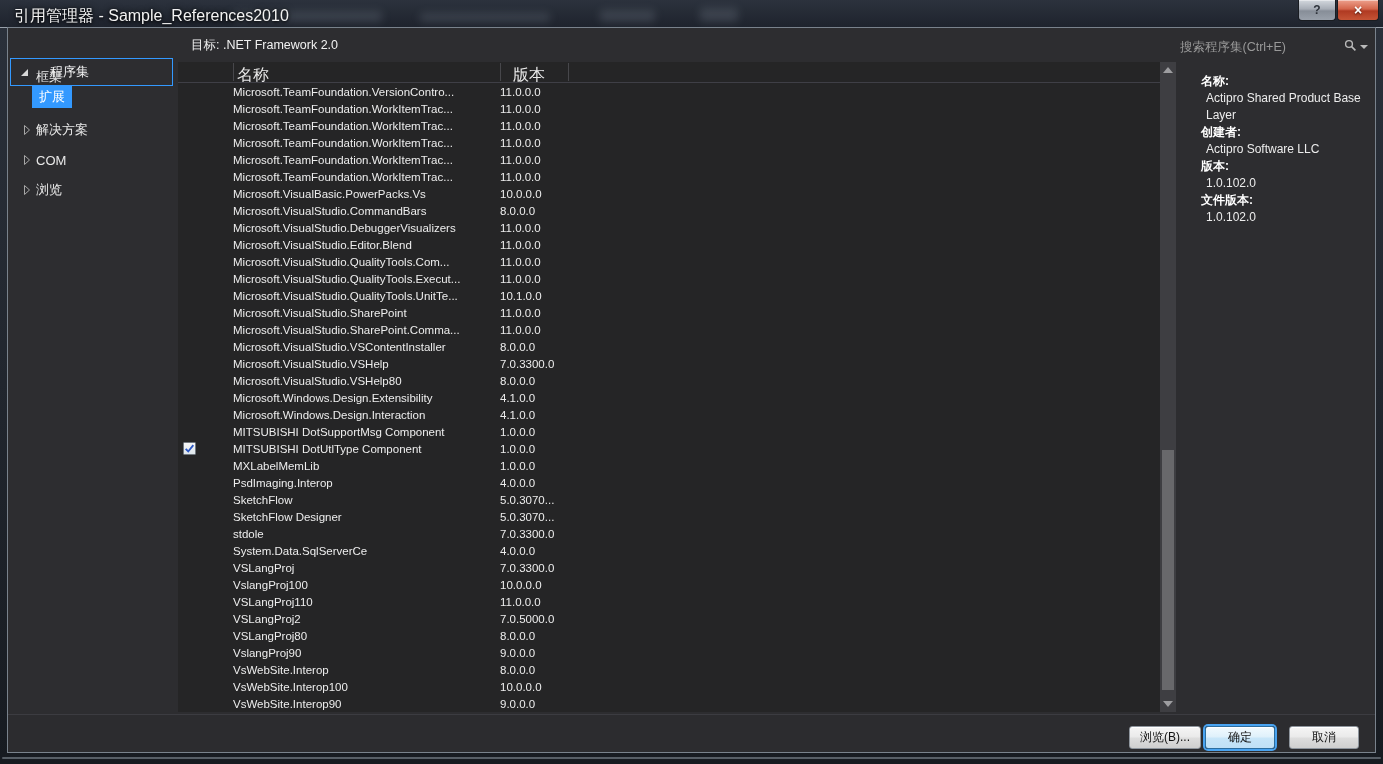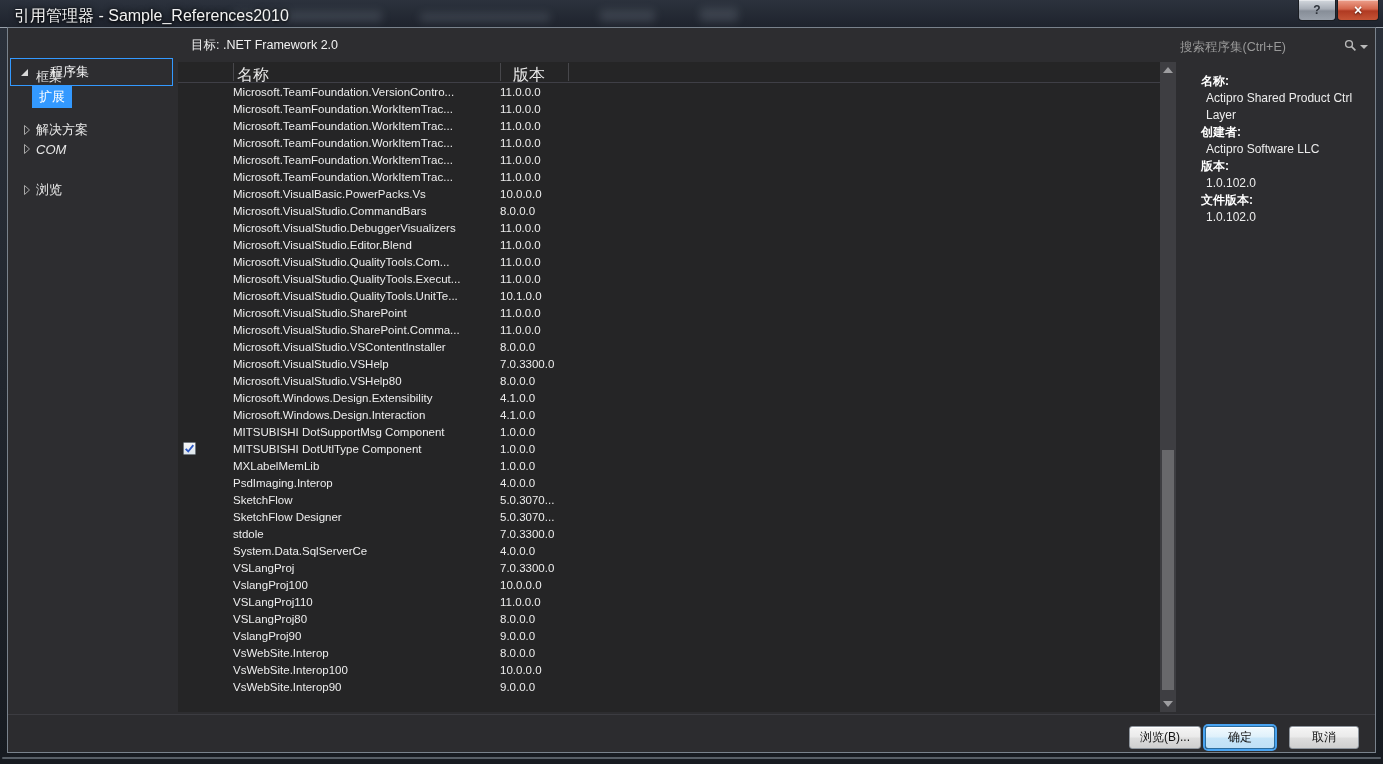--- a/index.html
+++ b/index.html
@@ -52,21 +52,21 @@
     border:1px solid #3399ff; display:flex; align-items:center; gap:22px;
     padding-left:10px; font-size:13px; color:#f1f1f1; cursor:default;margin-top:28px;
   }
   .tri-open { width:0; height:0; border-left:7px solid transparent; border-bottom:7px solid #d9d9d9; }
   .tree-item { position:absolute; left:0; height:18px; display:flex; align-items:center; font-size:13px; color:#e8e8e8; cursor:default; }
   .tree-item .exp { width:18px; display:flex; justify-content:center; margin-left:10px; }
   .t-frame  { top:40px;  padding-left:28px; }
   .t-ext    { top:60px;  padding-left:24px; }
   .t-ext .sel { background:#3399ff; color:#fff; padding:2px 7px; }
   .t-sol    { top:93px; }
-  .t-com    { top:112px;font-style:italic; }
+  .t-com    { top:123px; }
   .t-browse { top:153px; }
 
   
   .targetbar { position:absolute; left:170px; top:0; width:1000px; height:32px; }
   .target-text { position:absolute; left:13px; top:9px; font-size:12.5px; color:#f1f1f1; }
   .search {
     position:absolute; left:1172px; top:7px; width:192px; height:23px;
     background:#2d2d30; display:flex; align-items:center;
   }
   .search input {
@@ -579,20 +579,31 @@
       <span class="row-cb">
         <svg width="11" height="11" viewBox="0 0 13 13">
                 <polyline points="2,7 5,10 11,2.5" fill="none" stroke="#2b57c4" stroke-width="2.2"></polyline>
               </svg>
       </span>
     </div>
     <div class="cell-name">VSLangProj110</div>
     <div class="cell-ver">11.0.0.0</div>
   </div>
 
+  <div class="row">
+    <div class="cell-cb">
+      <span class="row-cb">
+        <svg width="11" height="11" viewBox="0 0 13 13">
+                <polyline points="2,7 5,10 11,2.5" fill="none" stroke="#2b57c4" stroke-width="2.2"></polyline>
+              </svg>
+      </span>
+    </div>
+    <div class="cell-name">VSLangProj2</div>
+    <div class="cell-ver">7.0.5000.0</div>
+  </div>
 
   <div class="row">
     <div class="cell-cb">
       <span class="row-cb">
         <svg width="11" height="11" viewBox="0 0 13 13">
                 <polyline points="2,7 5,10 11,2.5" fill="none" stroke="#2b57c4" stroke-width="2.2"></polyline>
               </svg>
       </span>
     </div>
     <div class="cell-name">VSLangProj80</div>
@@ -653,21 +664,21 @@
         </div>
       <div class="sb-thumb"></div>
       <div class="sb-arrow sb-down">
           <span class="tri-down"></span>
         </div>
     </div>
   </div>
 
   <div class="details">
     <div class="lbl">名称:</div>
-    <div class="val">Actipro Shared Product Ctrl Layer</div>
+    <div class="val">Actipro Shared Product Base Layer</div>
     <div class="lbl">创建者:</div>
     <div class="val">Actipro Software LLC</div>
     <div class="lbl">版本:</div>
     <div class="val">1.0.102.0</div>
     <div class="lbl">文件版本:</div>
     <div class="val">1.0.102.0</div>
   </div>
 
   <div class="footer">
     <div class="btn btn-browse">

